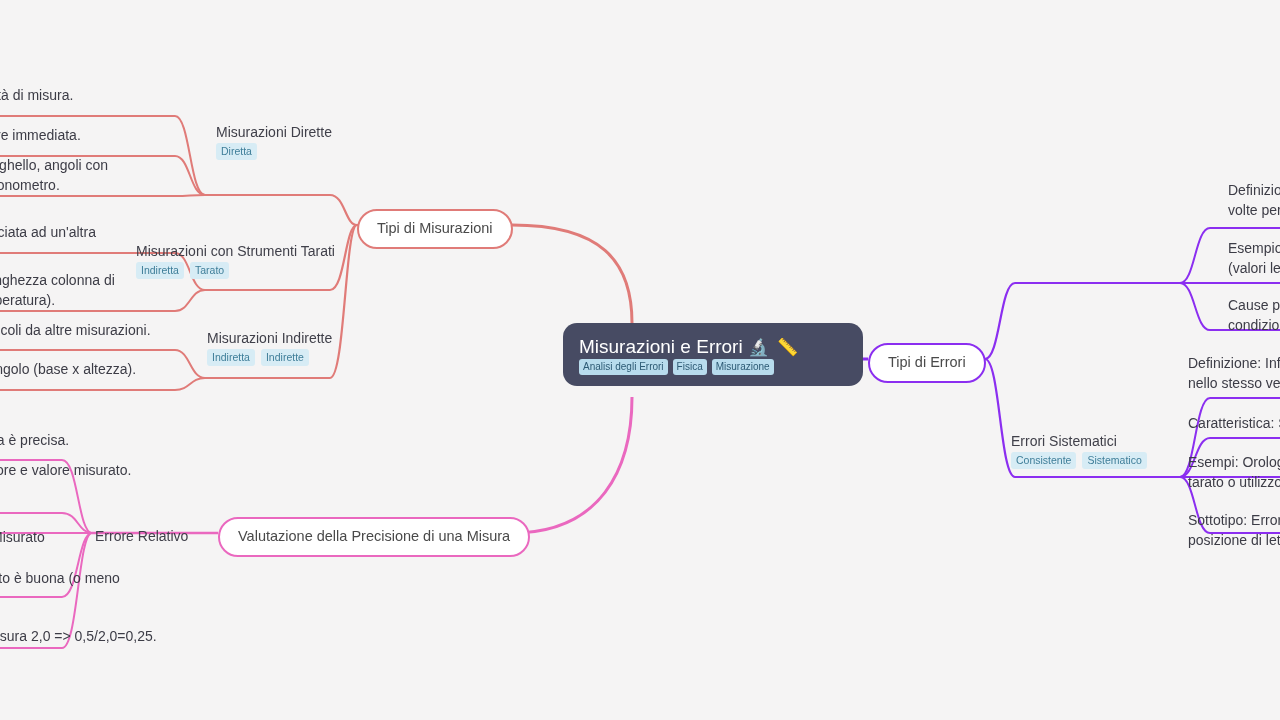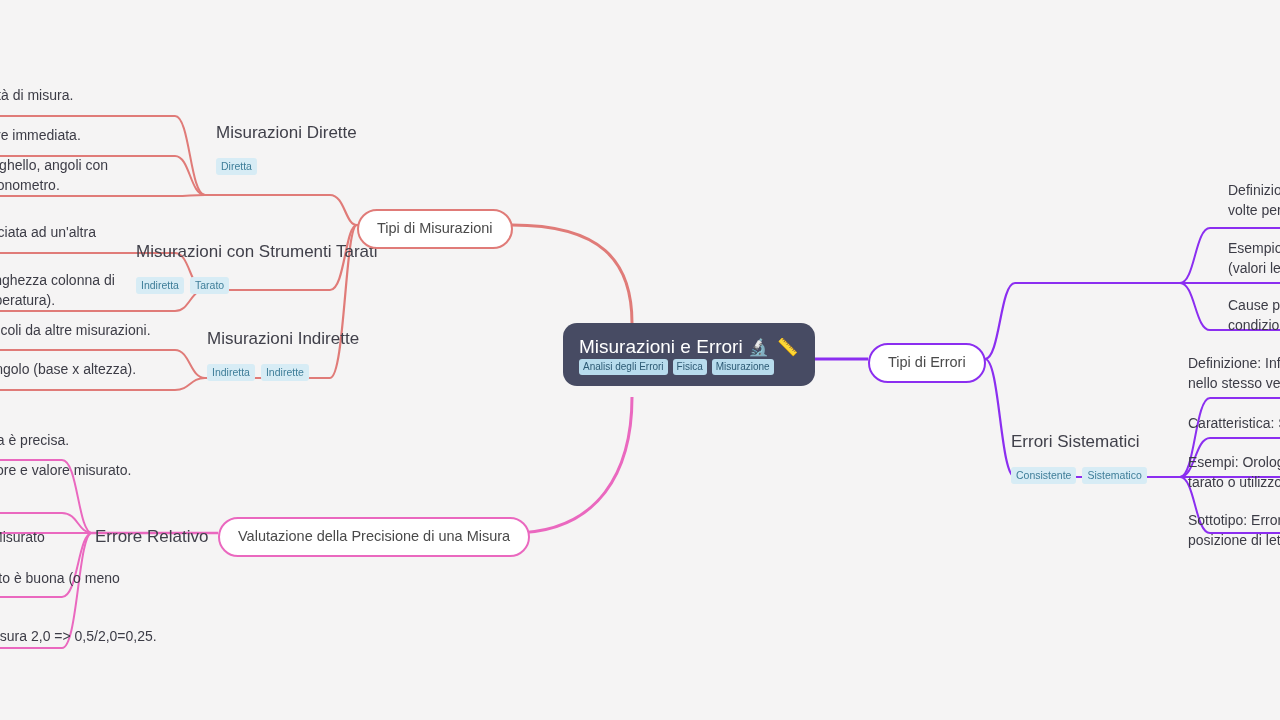--- a/index.html
+++ b/index.html
@@ -21,21 +21,21 @@
     width: 1280px;
     height: 720px;
     pointer-events: none;
   }
 
   
   .root-node {
     position: absolute;
     left: 563px;
     top: 323px;
-    width: 252px;
+    width: 300px;
     box-sizing: border-box;
     background: #474b63;
     border-radius: 14px;
     padding: 12px 16px 11px 16px;
     z-index: 10;
   }
   .root-title {
     color: #ffffff;
     font-size: 19px;
     line-height: 23px;
@@ -74,27 +74,27 @@
   .pill.red  { border-color: #e07b78; text-align: center; }
   .pill.pink { border-color: #ea68bf; }
   .pill.purp { border-color: #8b2ef0; }
 
   
   .plain {
     position: absolute;
     z-index: 7;
   }
   .plain .plain-title {
-    font-size: 17px;
+    font-size: 14px;
     line-height: 19px;
     color: #40404a;
     white-space: nowrap;
   }
   .plain .plain-tags {
-    margin-top: 16px;
+    margin-top: 1px;
     display: flex;
     gap: 6px;
     align-items: center;
   }
   .plain .plain-tags .tag {
     background: #d7ecf5;
     color: #3f7e99;
     font-size: 10.5px;
     line-height: 14px;
     padding: 1px 5px 2px 5px;

